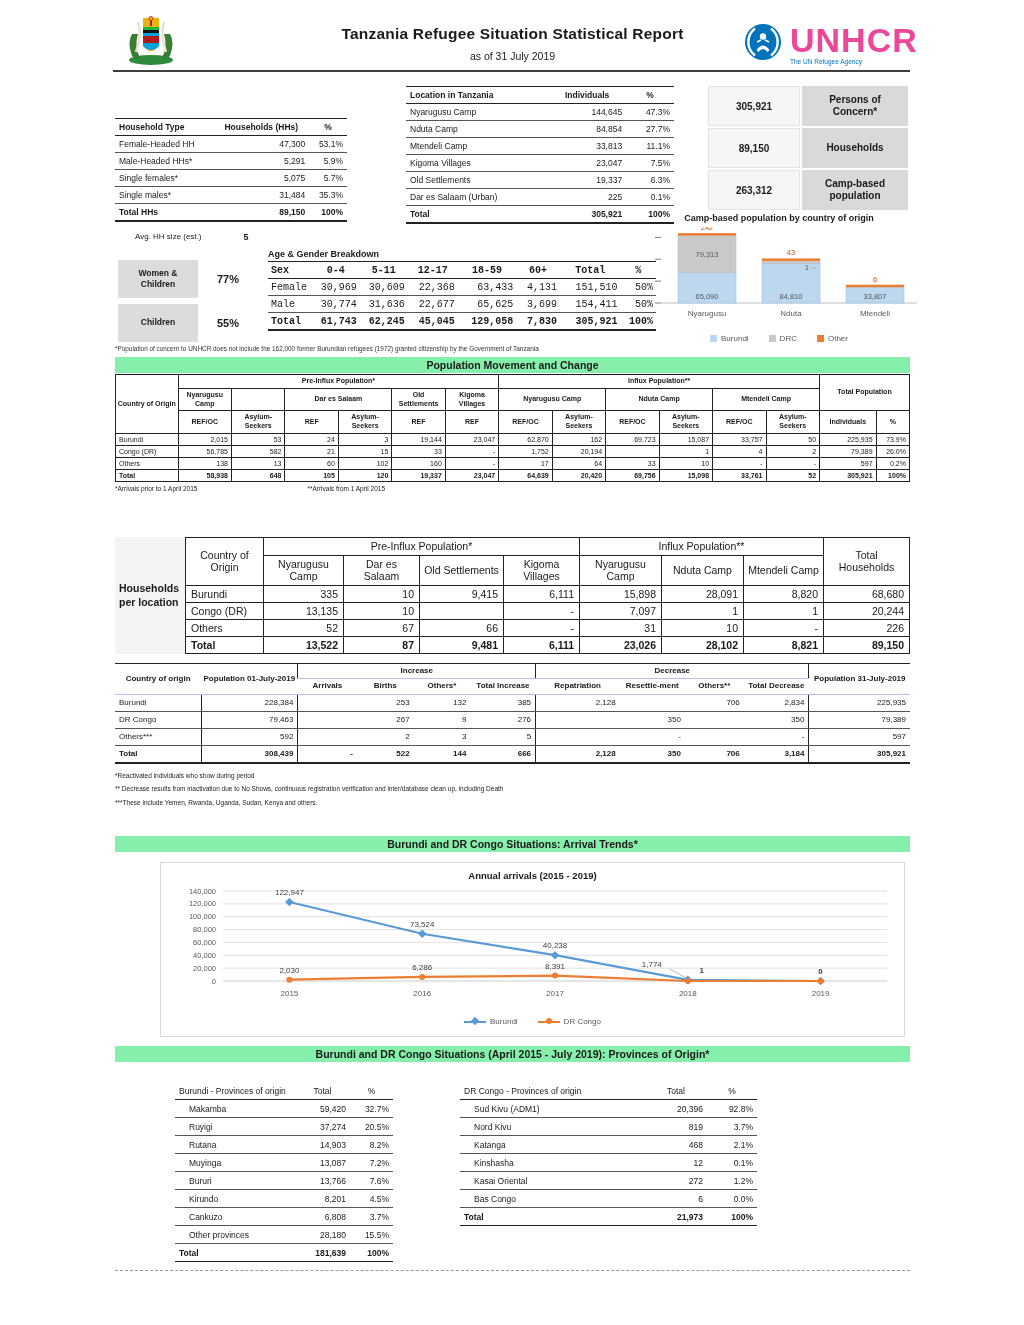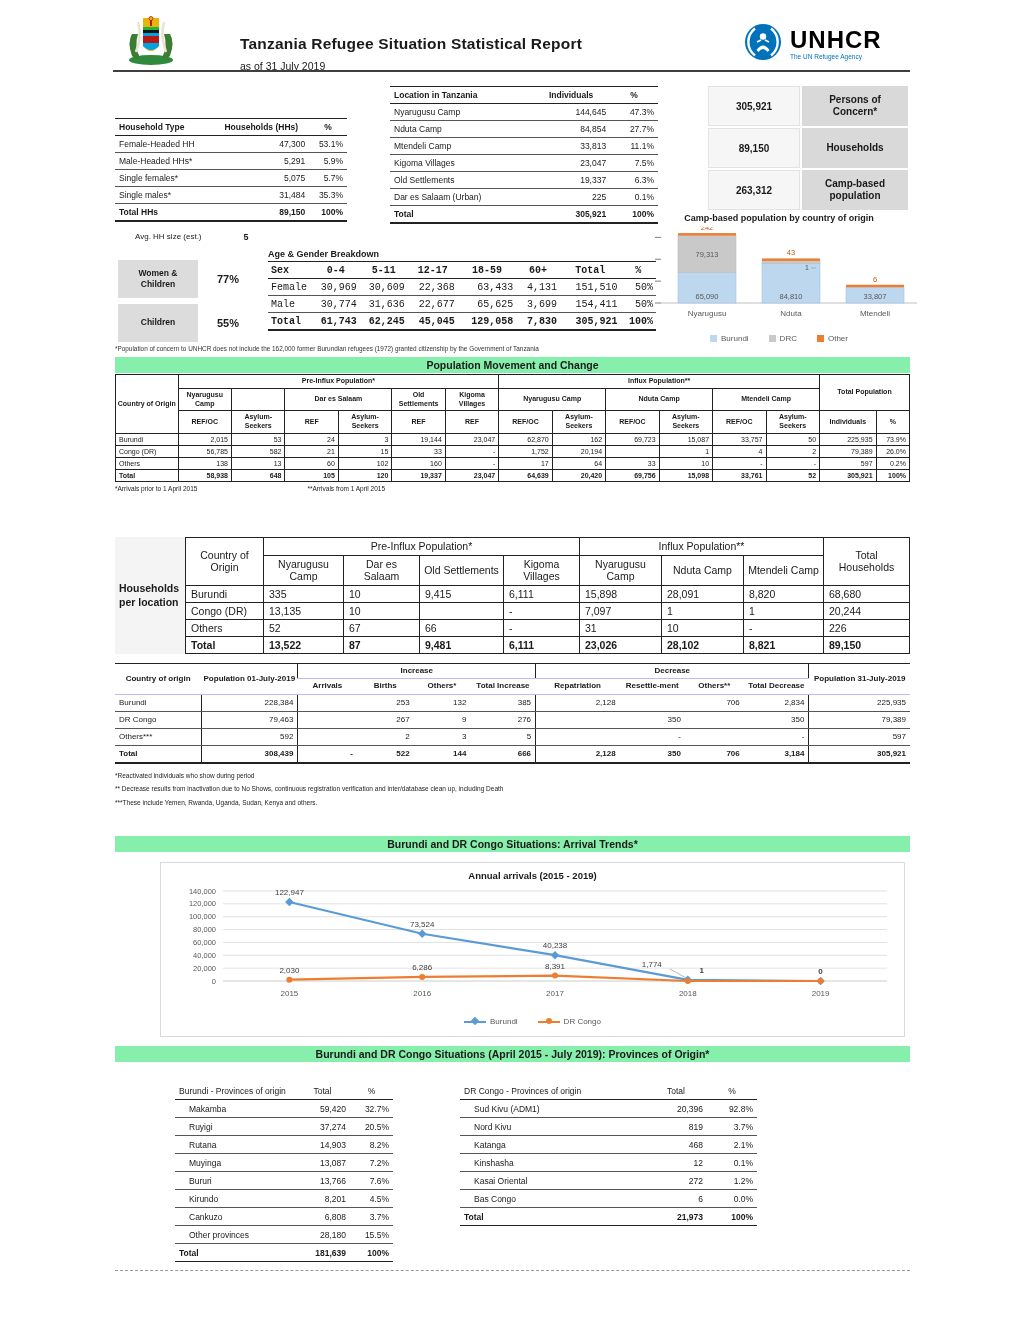--- a/index.html
+++ b/index.html
@@ -4,21 +4,21 @@
 <style>
   * { box-sizing: border-box; margin: 0; padding: 0; }
   body { background:#fff; font-family:"Liberation Sans", sans-serif; color:#1a1a1a; }
   .page { position:relative; width:1024px; height:1325px; background:#fff; overflow:hidden; }
   .abs { position:absolute; }
 
   
   .hdr-title { font-size:15.5px; font-weight:bold; letter-spacing:.2px; }
   .hdr-sub { font-size:10.5px; margin-top:7px; }
   .unhcr-wrap { display:flex; align-items:center; gap:6px; }
-  .unhcr-name { font-size:24px; font-weight:bold; color:#000000; letter-spacing:1px; line-height:1; }
+  .unhcr-name { font-size:34px; font-weight:bold; color:#ec4899; letter-spacing:1px; line-height:1; }
   .unhcr-tag { font-size:6.5px; color:#0072BC; margin-top:1px; }
   .hdr-line { border-top:2px solid #3f3f3f; }
 
   
   table { border-collapse:collapse; width:100%; }
   .t-small { font-size:8.5px; }
   .t-small th { border-top:1.5px solid #222; border-bottom:1.5px solid #222; font-weight:bold; padding:3px 4px; text-align:center; }
   .t-small th:first-child { text-align:left; }
   .t-small td { border-bottom:1.2px solid #555; padding:3px 4px; text-align:right; }
   .t-small td:first-child { text-align:left; }
@@ -60,21 +60,21 @@
   .t-move td:first-child { text-align:left; }
   .t-move tr.total-row td { font-weight:bold; border-top:1.5px solid #222; }
   .move-notes { display:flex; gap:110px; margin-top:3px; font-size:6.5px; }
 
   
   .hh-wrap { display:flex; align-items:stretch; }
   .hh-label { width:86px; font-size:10.5px; font-weight:bold; display:flex; align-items:center; background:#F4F4F4; padding:0 4px; line-height:1.4; }
   .t-hh { font-size:10.5px; table-layout:fixed; border:1.5px solid #222; }
   .t-hh th { border:1px solid #222; padding:2px 3px; text-align:center; font-weight:normal; line-height:1.2; }
   .t-hh th.grp { font-weight:normal; }
-  .t-hh td { border:1px solid #222; padding:2px 5px; }
+  .t-hh td { border:1px solid #222; padding:2px 5px; text-align:right; }
   .t-hh td:first-child { text-align:left; }
   .t-hh tr.total-row td { font-weight:bold; }
 
   
   .t-chg { font-size:8px; table-layout:fixed; }
   .t-chg th { border-top:1.5px solid #222; border-bottom:1px solid #c4b5fd; padding:2px 2px; text-align:center; font-weight:bold; line-height:1.3; }
   .t-chg th.grp { border-left:1px solid #222; border-right:1px solid #222; }
   .t-chg td { border-bottom:1.2px solid #555; padding:3.5px 4px; text-align:right; }
   .t-chg td:first-child { text-align:left; }
   .t-chg td:nth-child(2) { border-left:1px solid #222; }
@@ -122,21 +122,21 @@
       <rect x="25" y="13" width="16" height="3" fill="#1EB53A"></rect>
       <rect x="25" y="16" width="16" height="3" fill="#111111"></rect>
       <rect x="25" y="19" width="16" height="3" fill="#00A3DD"></rect>
       <rect x="25" y="22" width="16" height="7" fill="#B61818"></rect>
       <path d="M25 29 h16 v3 q-8 8 -16 0 z" fill="#00A3DD"></path>
       <rect x="32" y="5" width="2" height="7" fill="#B61818"></rect>
       <circle cx="33" cy="4.5" r="2" fill="#E8B50E" stroke="#B61818" stroke-width="0.8"></circle>
     </svg>
   </div>
 
-  <div class="abs" style="left:240px; top:25px; width:545px; margin-top:10px;">
+  <div class="abs" style="left:240px; top:25px; width:545px; text-align:center;">
     <div class="hdr-title">Tanzania Refugee Situation Statistical Report</div>
     <div class="hdr-sub">as of 31 July 2019</div>
   </div>
 
   <div class="abs unhcr-wrap" style="left:742px; top:22px;">
     <span>
       <svg width="42" height="40" viewBox="0 0 42 40">
         <circle cx="21" cy="20" r="18" fill="#0072BC"></circle>
         <path d="M13 6.5 a17 17 0 0 0 0 27" stroke="#ffffff" stroke-width="2.4" fill="none"></path>
         <path d="M29 6.5 a17 17 0 0 1 0 27" stroke="#ffffff" stroke-width="2.4" fill="none"></path>
@@ -189,21 +189,21 @@
             <td>100%</td>
           </tr>
         </tbody>
     </table>
     <div class="avg-row">
       <span>Avg. HH size (est.)</span>
       <span class="v">5</span>
     </div>
   </div>
 
-  <div class="abs" style="left:390px; top:86px; width:268px;">
+  <div class="abs" style="left:406px; top:86px; width:268px;">
     <table class="t-small">
       <thead>
         <tr>
           <th>Location in Tanzania</th>
           <th>Individuals</th>
           <th>%</th>
         </tr>
       </thead>
       <tbody>
           <tr>

